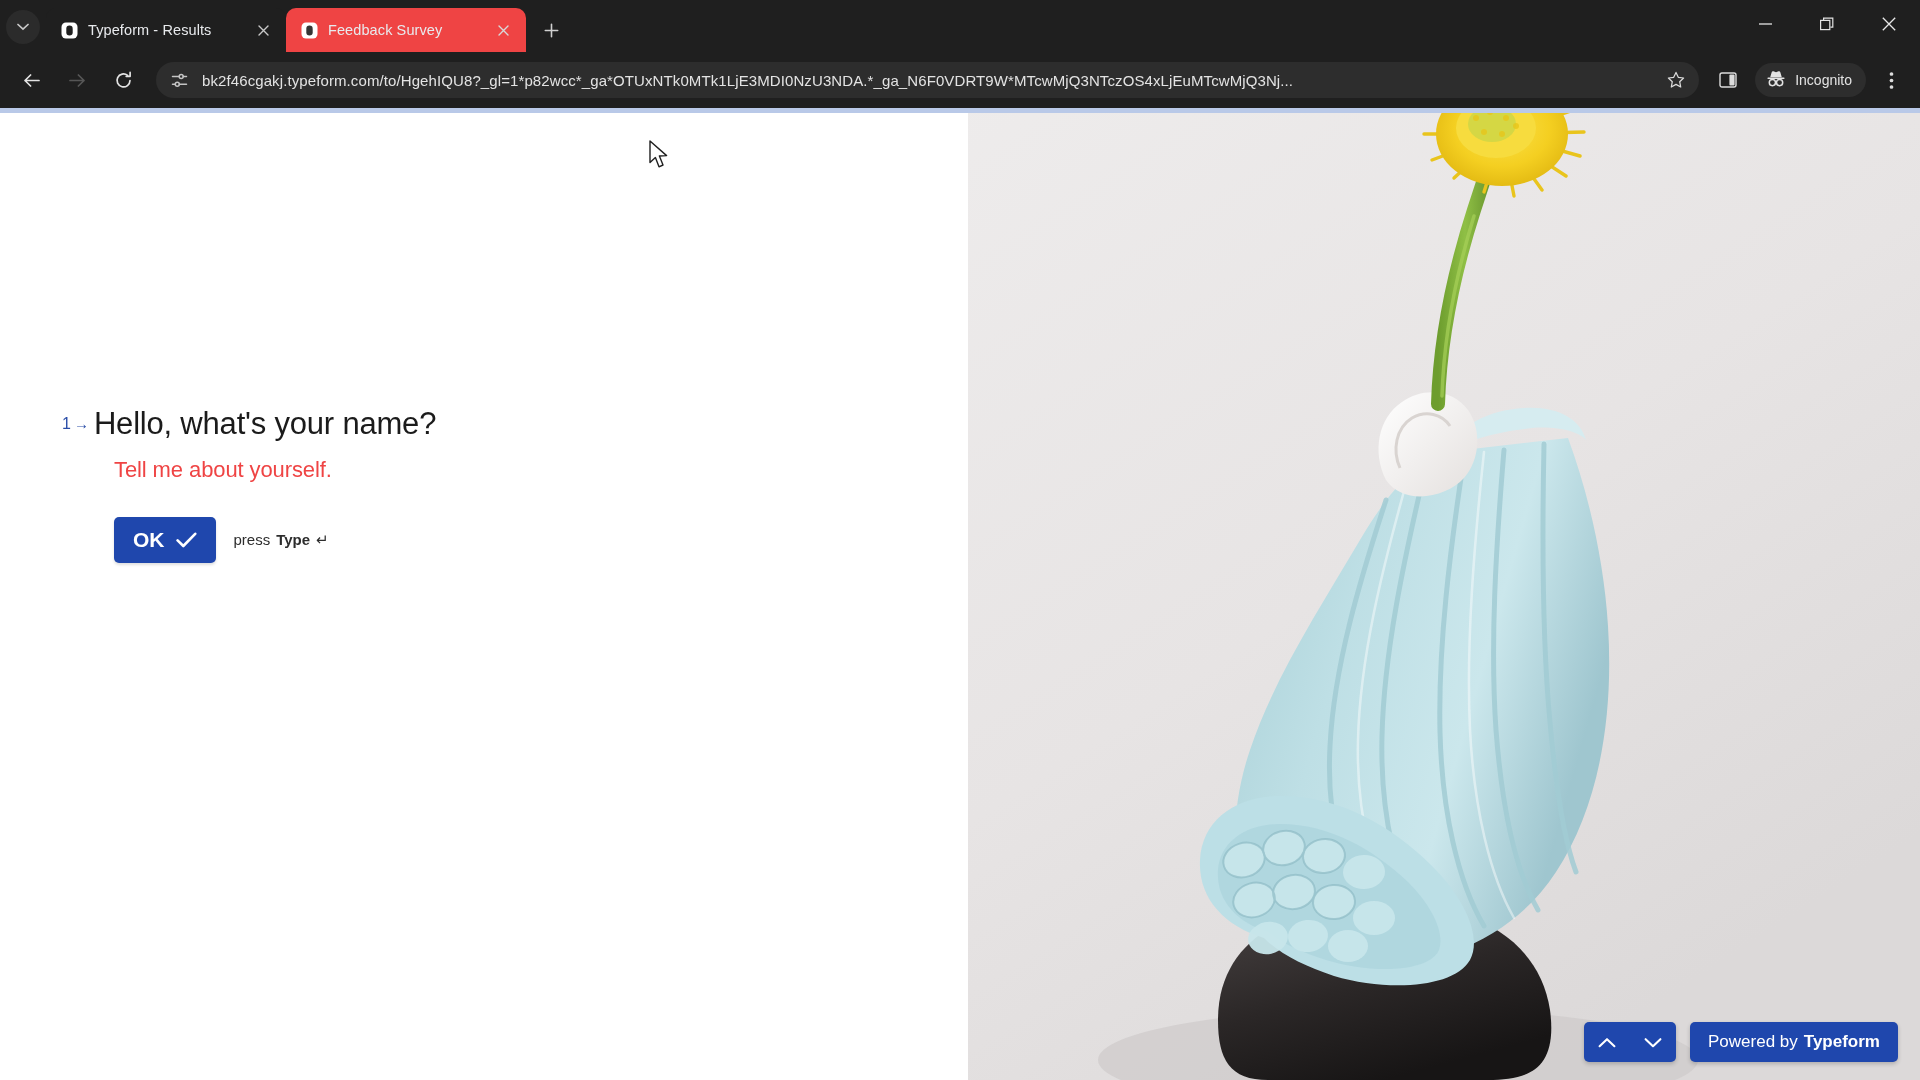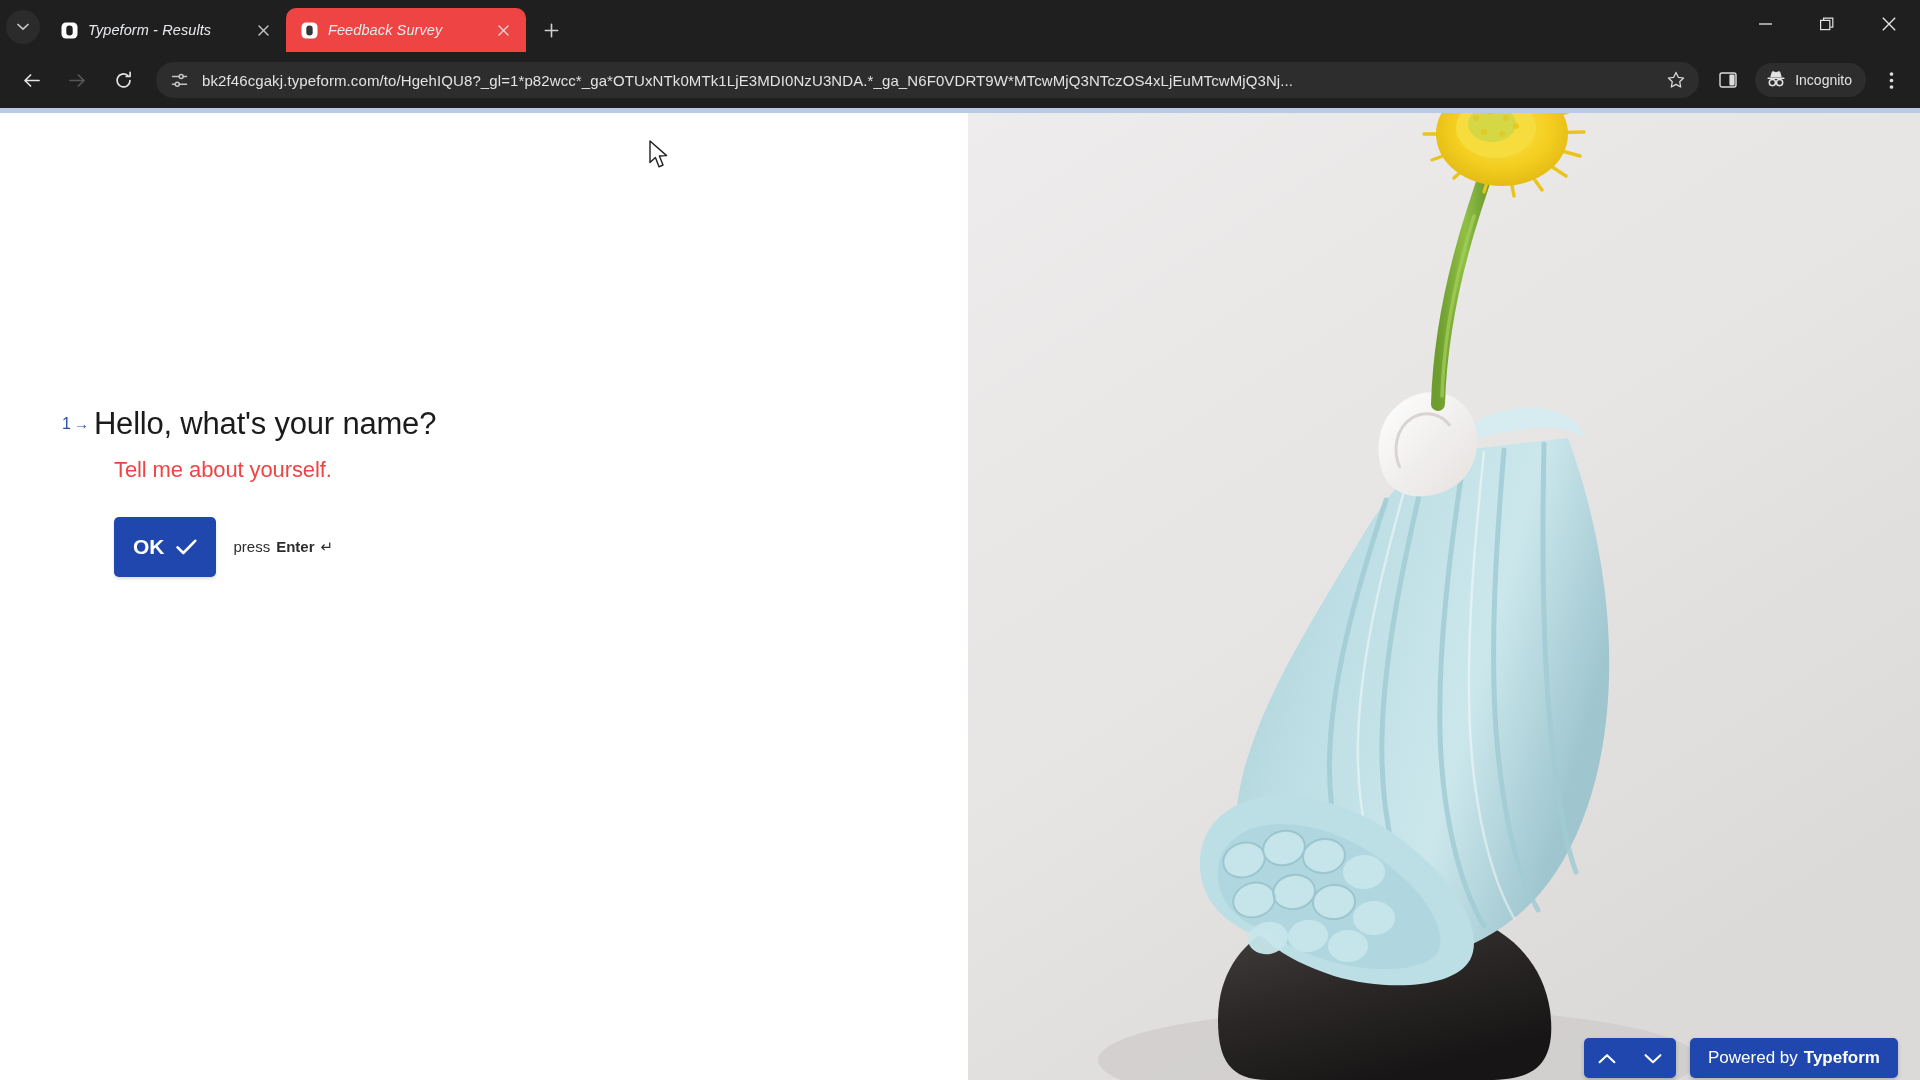--- a/index.html
+++ b/index.html
@@ -14,21 +14,20 @@
   
   .browser { width: 1920px; height: 1080px; display: flex; flex-direction: column; }
 
   .tabstrip {
     height: 52px;
     background: #1f1f1f;
     display: flex;
     align-items: flex-end;
     position: relative;
     flex: 0 0 52px;
-    font-style: italic;
   }
 
   .tabsearch {
     width: 34px; height: 34px;
     margin: 0 6px 8px 6px;
     border-radius: 17px;
     background: #2b2b2b;
     display: flex; align-items: center; justify-content: center;
     flex: 0 0 auto;
   }
@@ -225,21 +224,21 @@
     letter-spacing: -0.2px;
   }
   .answer-input::placeholder { color: #a9b6dd; opacity: 1; }
 
   .okrow { display: flex; align-items: center; margin: 34px 0 0 52px; }
   .okbtn {
     background: #1f47ad;
     color: #ffffff;
     border: none;
     border-radius: 5px;
-    height: 60px;
+    height: 46px;
     padding: 12px 19px;
     font-family: "Liberation Sans", sans-serif;
     font-size: 21px;
     font-weight: 700;
     display: flex;
     align-items: center;
     gap: 11px;
     cursor: pointer;
     box-shadow: 0 2px 3px rgba(0,0,0,0.13);
   }
@@ -259,21 +258,21 @@
     flex: 1 1 auto;
     position: relative;
     background: linear-gradient(160deg, #eceaea 0%, #e6e3e3 45%, #dedbdb 100%);
     overflow: hidden;
   }
   .sculpture { position: absolute; left: 0; top: 0; width: 100%; height: 100%; }
 
   .bottombar {
     position: absolute;
     right: 22px;
-    bottom: 2px;
+    bottom: 18px;
     display: flex;
     align-items: center;
     gap: 14px;
     z-index: 6;
   }
   .navgroup {
     display: flex;
     background: #1f47ad;
     border-radius: 5px;
     overflow: hidden;
@@ -457,21 +456,21 @@
 
         <div class="okrow">
           <button class="okbtn">
             <span>OK</span>
             <svg width="21" height="16" viewBox="0 0 21 16">
               <path d="M1.6 8.4 L7.3 14 L19.2 1.8" stroke="#ffffff" stroke-width="2.6" fill="none" stroke-linecap="round" stroke-linejoin="round"></path>
             </svg>
           </button>
           <span class="pressenter">
             <span>press</span>
-            <b>Enter</b>
+            <b>Type</b>
             <span>↵</span>
           </span>
         </div>
 
       </div>
     </div>
 
     <div class="imagepane">
       <svg class="sculpture" viewBox="0 0 952 1020" preserveAspectRatio="xMidYMax slice">
         <defs>

